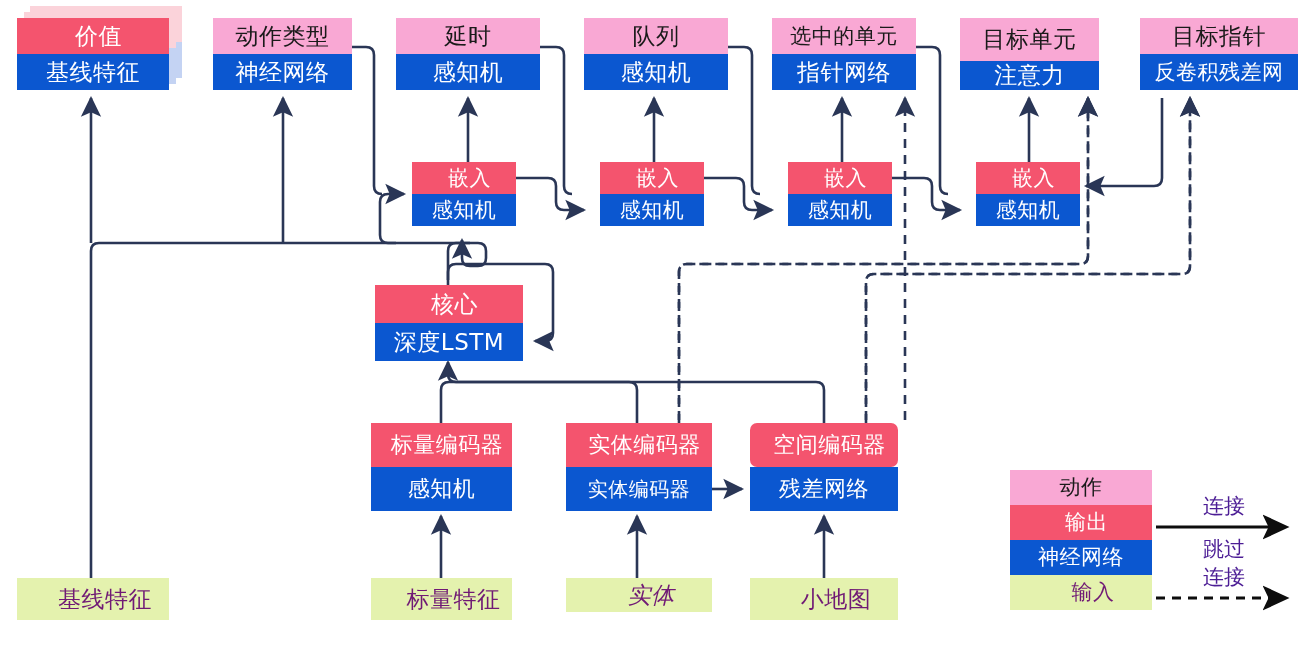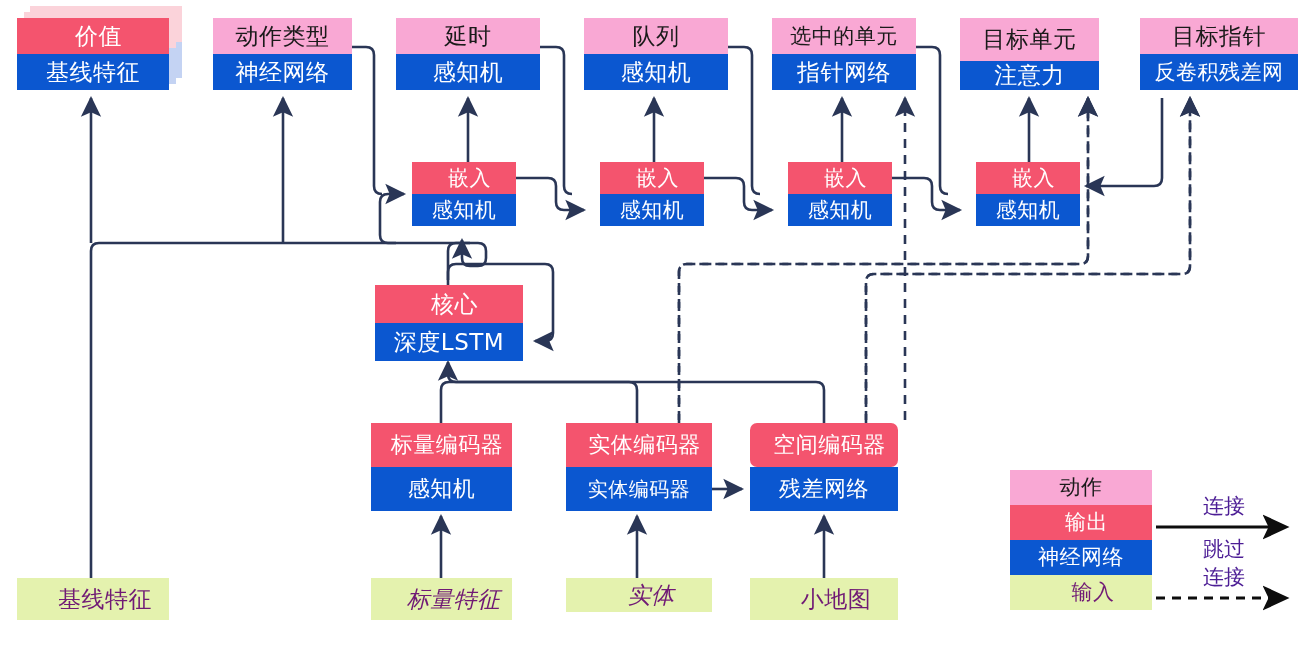--- a/index.html
+++ b/index.html
@@ -232,21 +232,21 @@
 
   <div class="node" style="left:750px; top:423px; width:148px; height:88px; font-size:22px;">
     <div class="cell c-output" style="height:44px;border-radius:7px;">空间编码器</div>
     <div class="cell c-network" style="height:44px;">残差网络</div>
   </div>
 
   <div class="node" style="left:17px; top:578px; width:152px; height:42px; font-size:23px;">
     <div class="cell c-input" style="height:42px;">基线特征</div>
   </div>
 
-  <div class="node" style="left:371px; top:578px; width:141px; height:54px; font-size:23px;font-style:italic;">
+  <div class="node" style="left:371px; top:578px; width:141px; height:54px; font-size:23px;">
     <div class="cell c-input" style="height:42px;">标量特征</div>
   </div>
 
   <div class="node" style="left:566px; top:578px; width:146px; height:42px; font-size:23px;">
     <div class="cell c-input" style="height:34px;font-style:italic;">实体</div>
   </div>
 
   <div class="node" style="left:750px; top:578px; width:148px; height:42px; font-size:23px;">
     <div class="cell c-input" style="height:42px;">小地图</div>
   </div>

